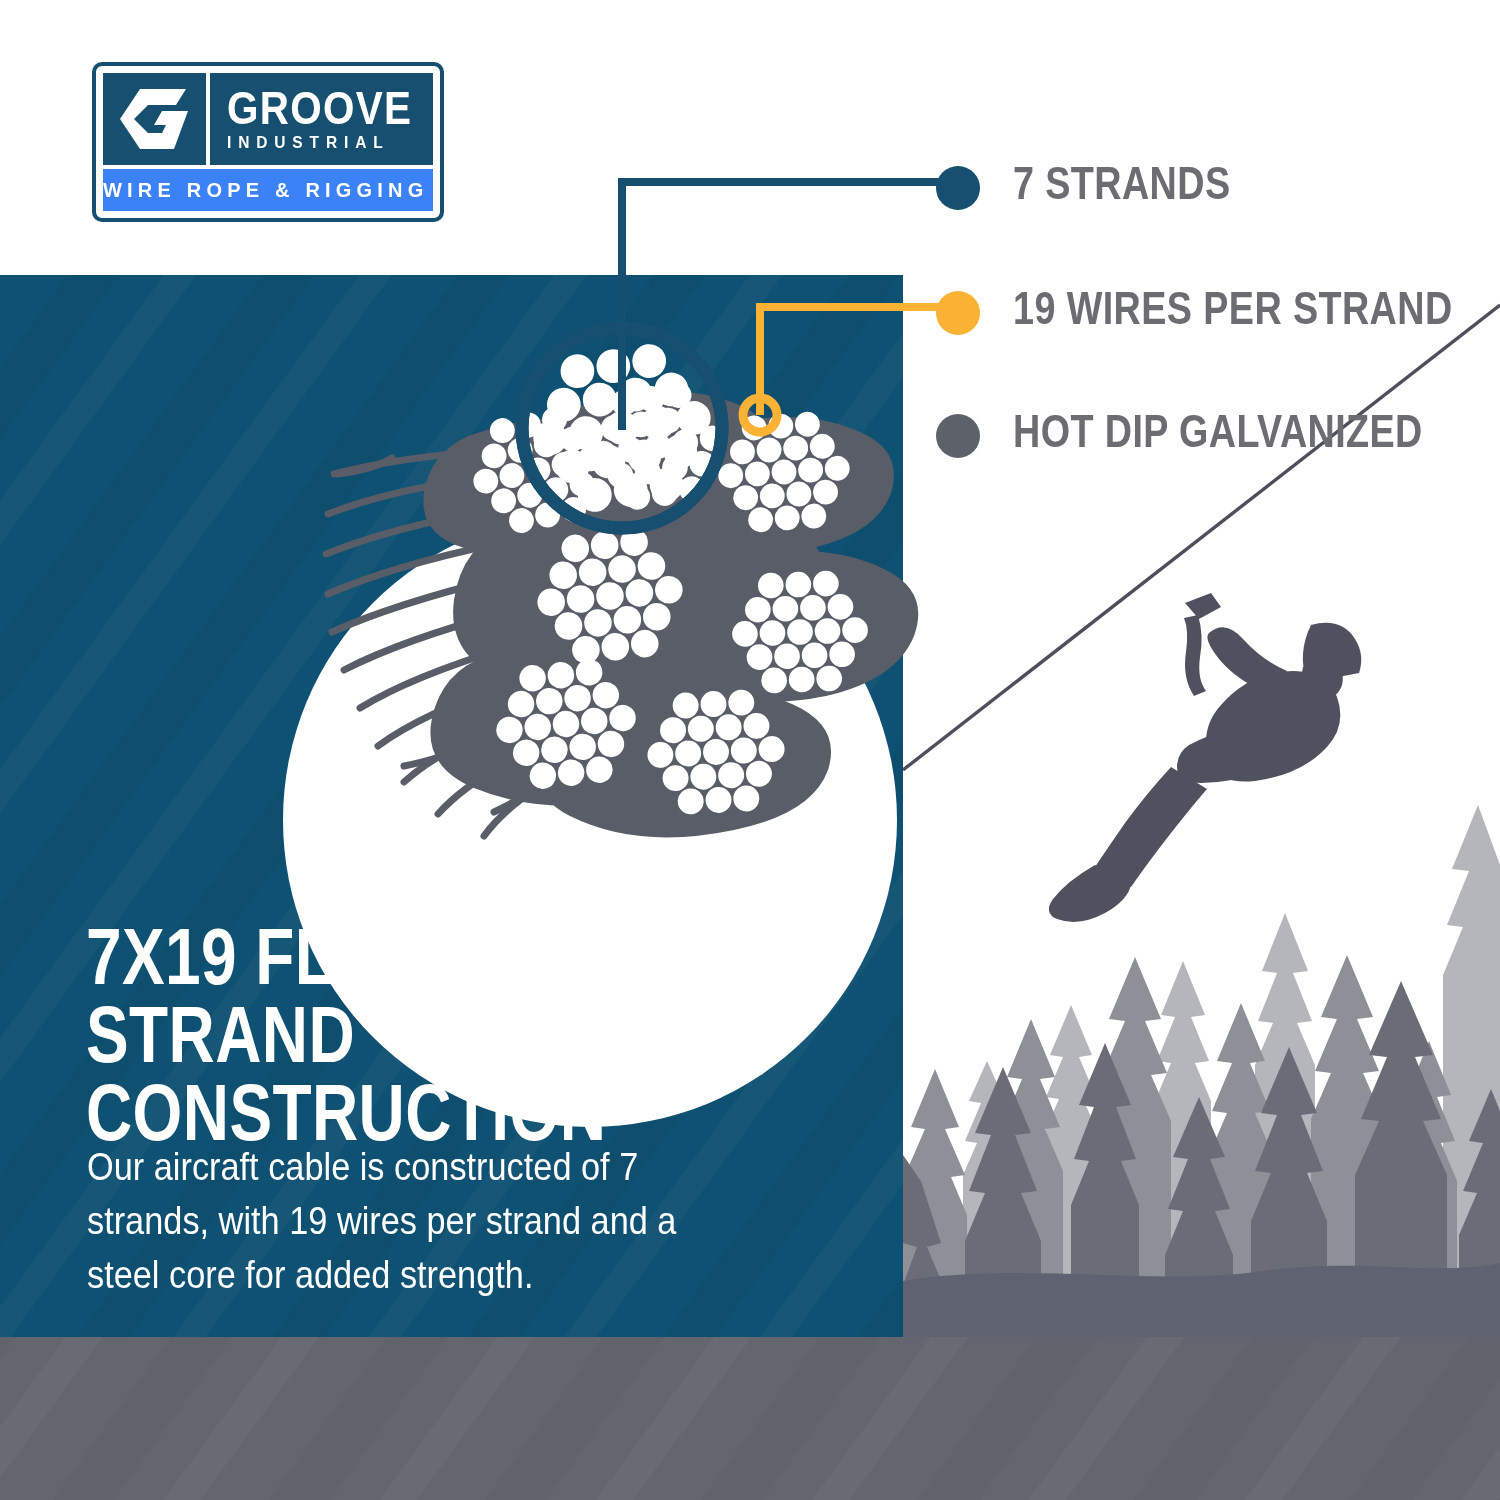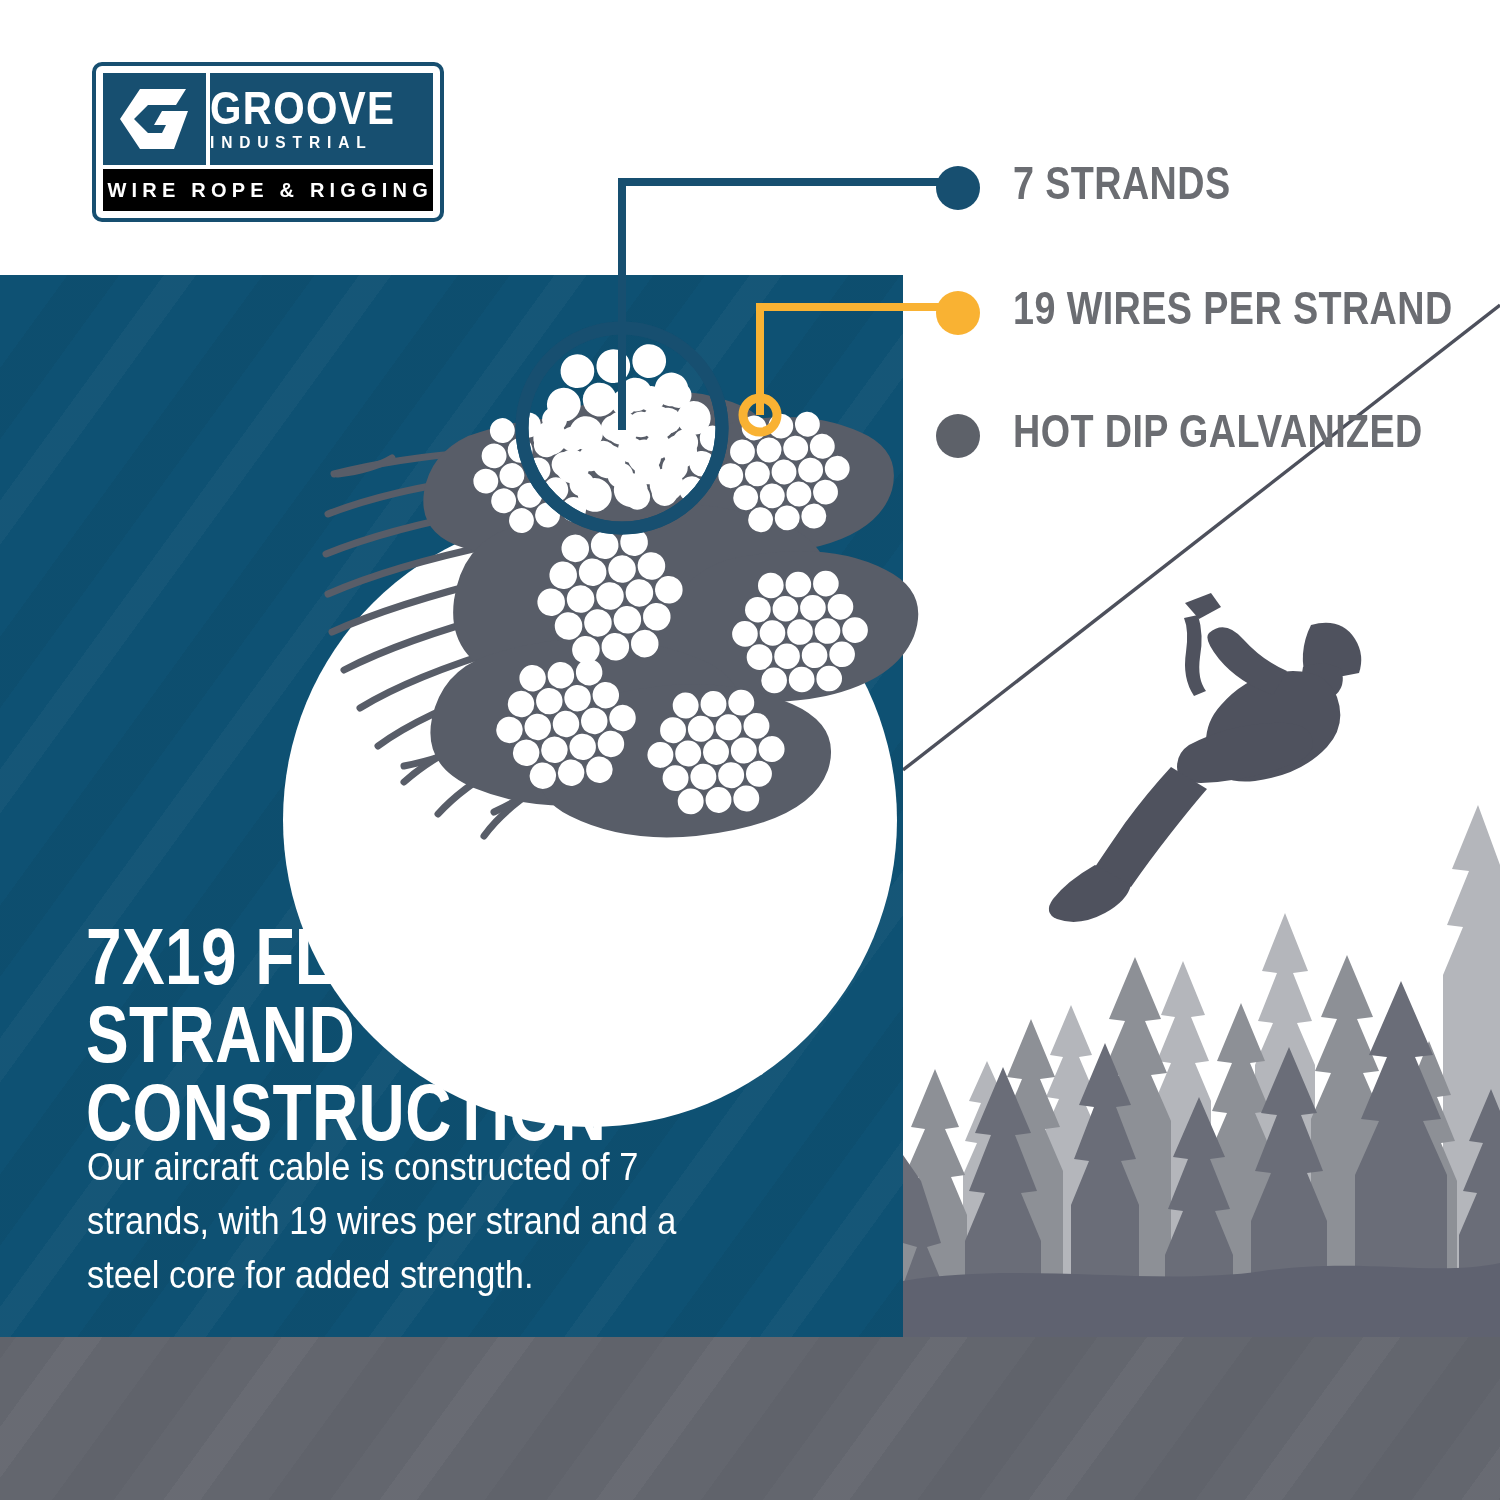--- a/index.html
+++ b/index.html
@@ -32,20 +32,21 @@
     width:103px;height:92px;
     background:#174f70;
     display:flex;align-items:center;justify-content:center;
   }
   .logo-word{
     position:absolute;left:107px;top:0;
     right:0;height:92px;
     background:#174f70;
     display:flex;flex-direction:column;
     justify-content:center;
+    padding-left:17px;
     box-sizing:border-box;
   }
   .logo-groove{
     color:#fff;
     font-size:47px;
     font-weight:bold;
     letter-spacing:1.5px;
     line-height:0.92;
     transform:scaleX(0.86);
     transform-origin:left center;
@@ -56,22 +57,22 @@
     font-size:16.5px;
     font-weight:bold;
     letter-spacing:7.3px;
     margin-top:4px;
     transform:scaleX(0.94);
     transform-origin:left center;
   }
   .logo-tag{
     position:absolute;left:0;right:0;bottom:0;
     height:42px;
-    background:#000000;
-    display:flex;align-items:center;justify-content:flex-end;
+    background:#3b82f6;
+    display:flex;align-items:center;justify-content:flex-start;
   }
   .logo-tag span{
     color:#fff;font-size:20px;font-weight:bold;
     letter-spacing:5.2px;
   }
 
   
   .navy-panel{
     position:absolute;left:0;top:275px;
     width:903px;height:1062px;

